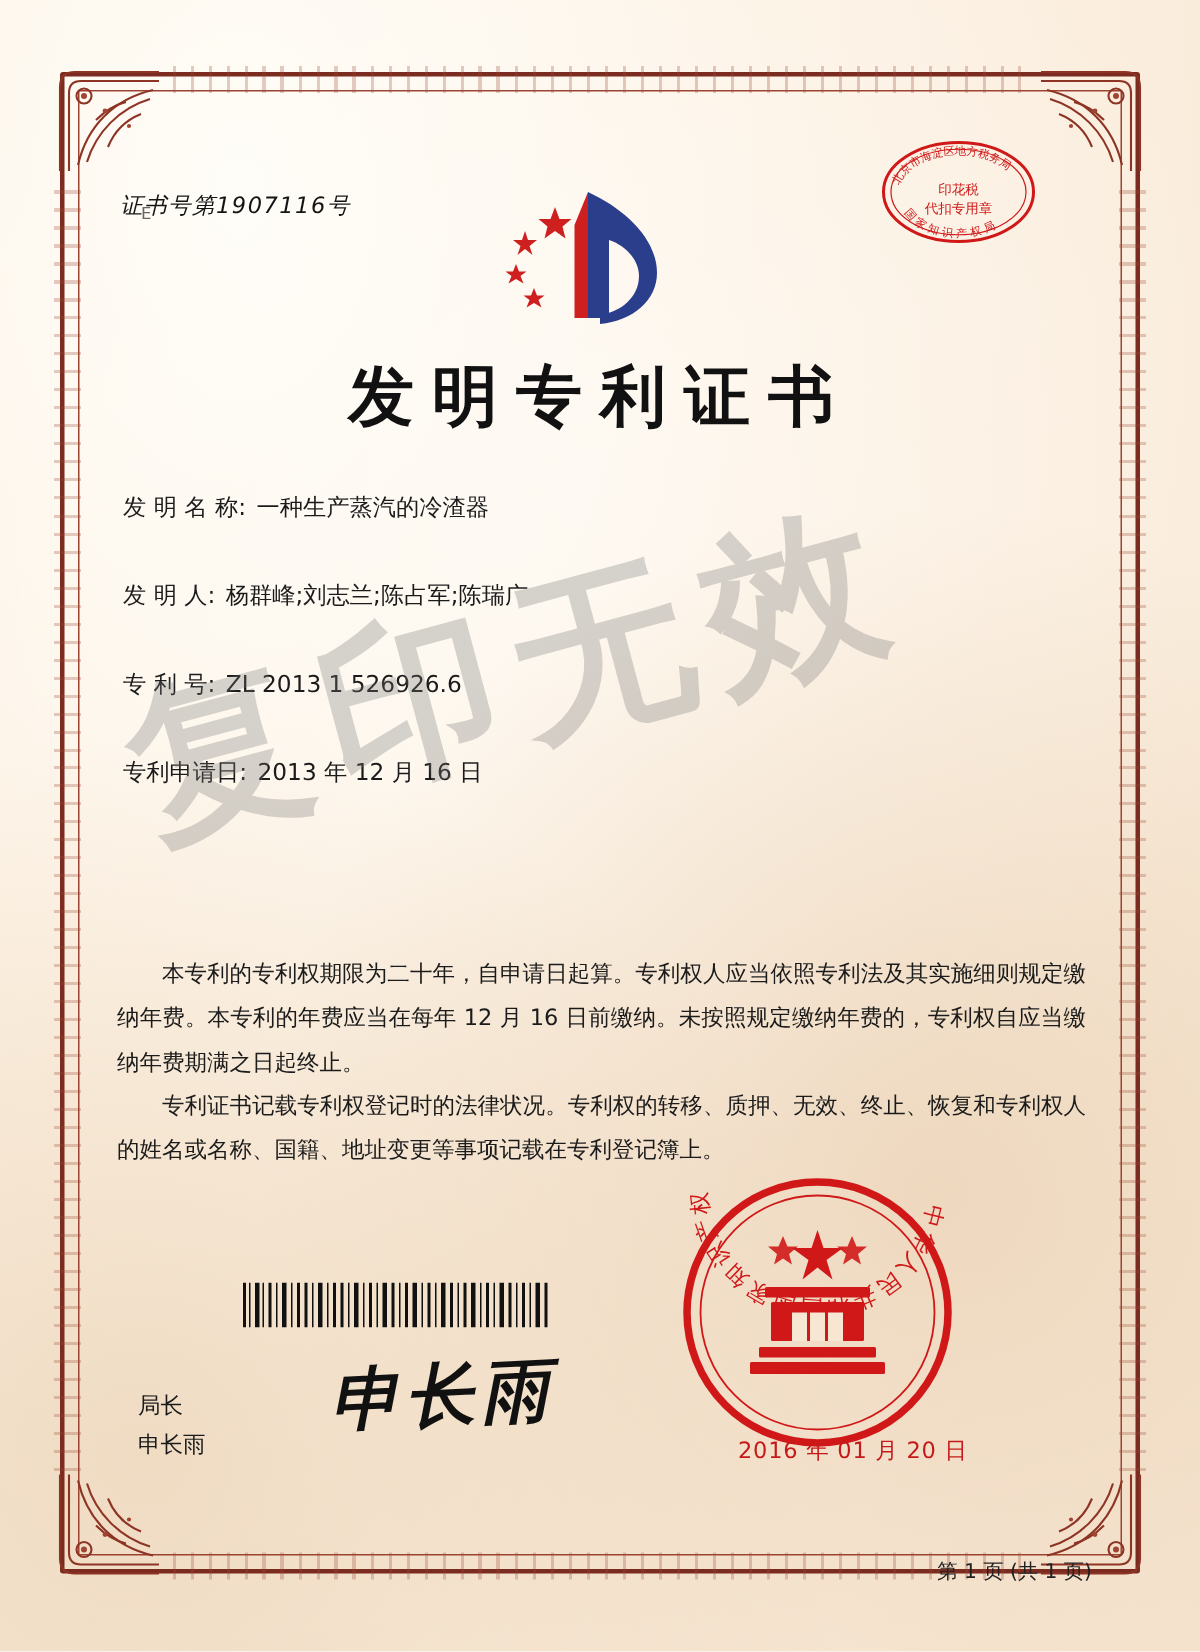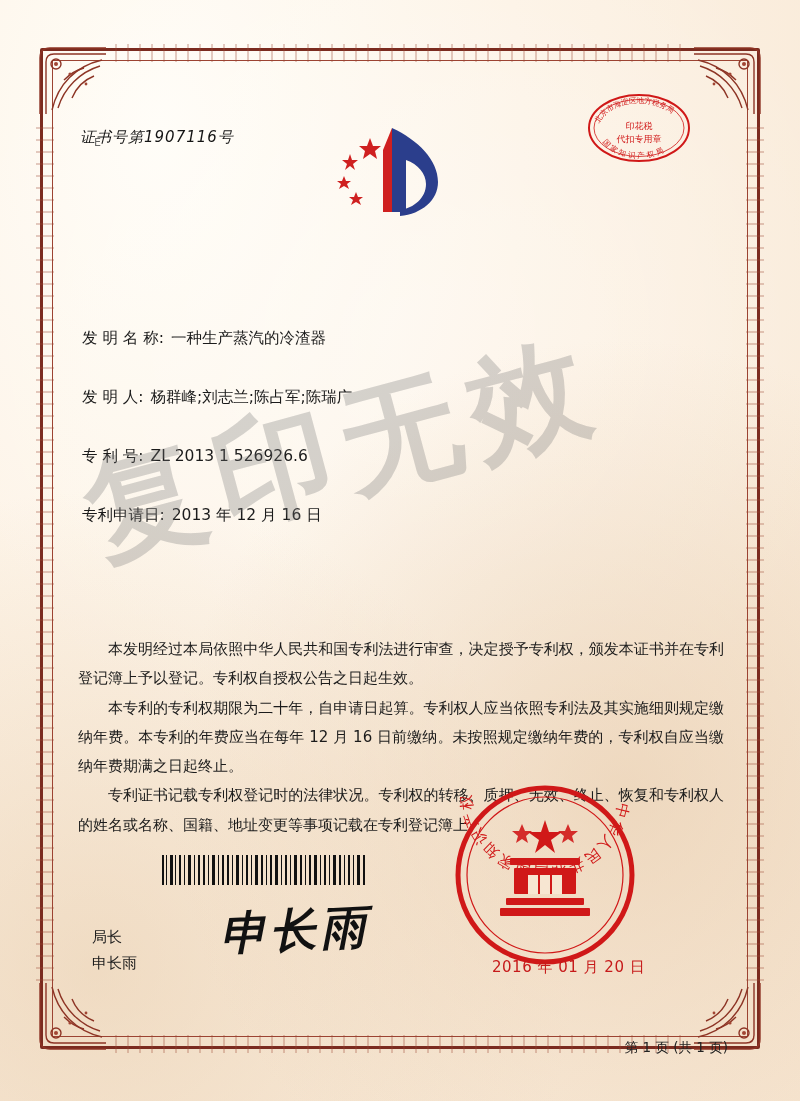--- a/index.html
+++ b/index.html
@@ -281,20 +281,21 @@
         </text>
         <text x="55" y="37" font-size="9" fill="#d01818" text-anchor="middle" font-family="'DejaVu Sans',sans-serif">印花税</text>
         <text x="55" y="50" font-size="9" fill="#d01818" text-anchor="middle" font-family="'DejaVu Sans',sans-serif">代扣专用章</text>
         <path id="arcBot" d="M16,40 A39,26 0 0 0 94,40" fill="none"></path>
         <text font-size="7.5" fill="#d01818" font-family="'DejaVu Sans',sans-serif">
           <textPath href="#arcBot" startOffset="10%">国 家 知 识 产 权 局</textPath>
         </text>
       </svg>
     </div>
 
+    <div class="title">发明专利证书</div>
 
     <div class="fields">
       <div class="field">
         <span class="lbl">发 明 名 称:</span>
         <span class="val">一种生产蒸汽的冷渣器</span>
       </div>
       <div class="field">
         <span class="lbl">发 明 人:</span>
         <span class="val">杨群峰;刘志兰;陈占军;陈瑞广</span>
       </div>
@@ -302,21 +303,20 @@
         <span class="lbl">专 利 号:</span>
         <span class="val">ZL 2013 1 526926.6</span>
       </div>
       <div class="field">
         <span class="lbl">专利申请日:</span>
         <span class="val">2013 年 12 月 16 日</span>
       </div>
     </div>
 
     <div class="para-block">
-      <p class="para">本发明经过本局依照中华人民共和国专利法进行审查，决定授予专利权，颁发本证书并在专利登记簿上予以登记。专利权自授权公告之日起生效。</p>
       <p class="para">本专利的专利权期限为二十年，自申请日起算。专利权人应当依照专利法及其实施细则规定缴纳年费。本专利的年费应当在每年 12 月 16 日前缴纳。未按照规定缴纳年费的，专利权自应当缴纳年费期满之日起终止。</p>
       <p class="para">专利证书记载专利权登记时的法律状况。专利权的转移、质押、无效、终止、恢复和专利权人的姓名或名称、国籍、地址变更等事项记载在专利登记簿上。</p>
     </div>
 
     <div class="barcode">
       <svg viewBox="0 0 205 30" width="205" height="30">
         <g fill="#111">
           <rect x="0" y="0" width="2" height="30"></rect>
             <rect x="4" y="0" width="1" height="30"></rect>
           <rect x="8" y="0" width="3" height="30"></rect>

